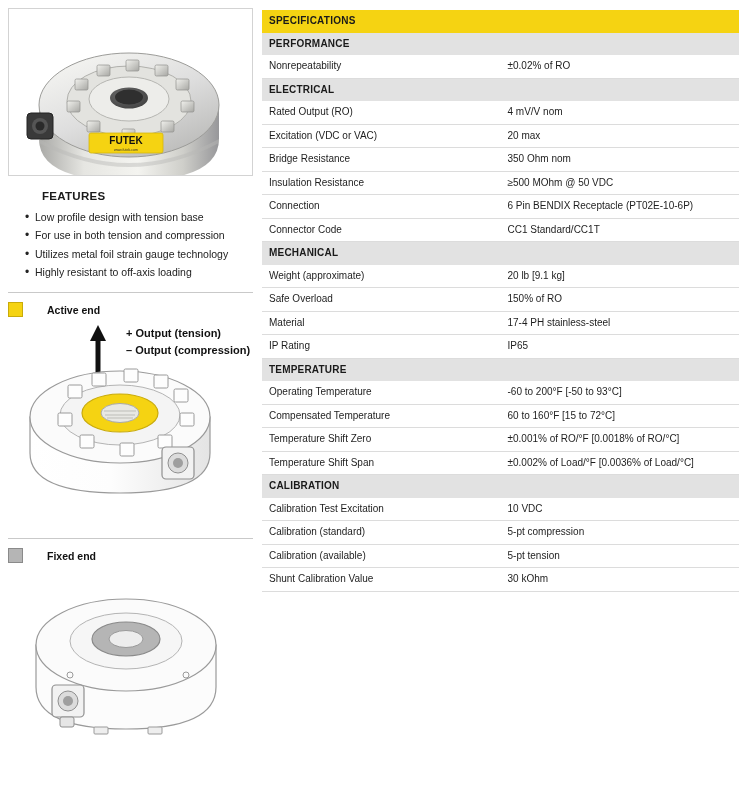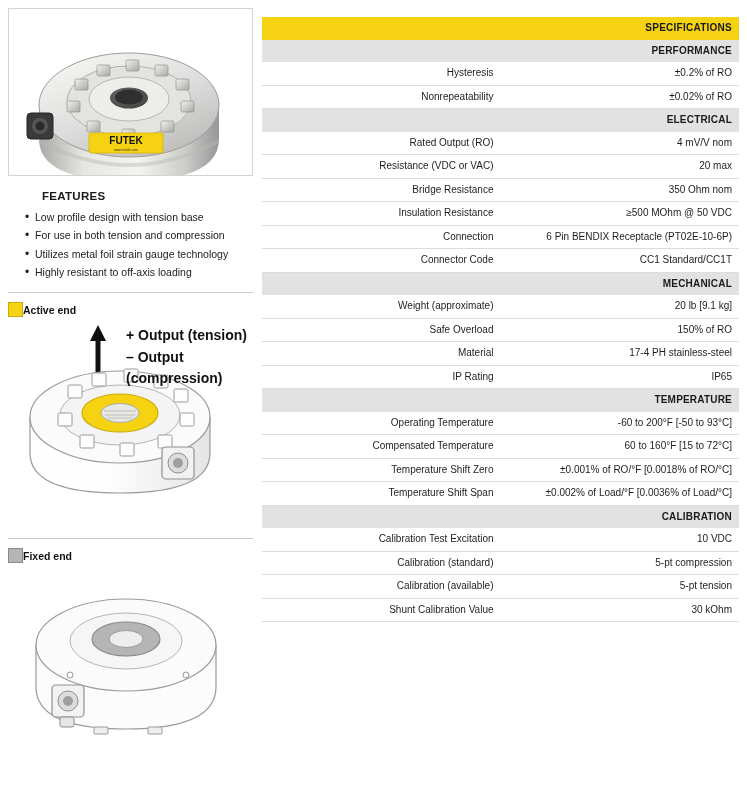--- a/index.html
+++ b/index.html
@@ -72,21 +72,21 @@
 
   .hr-rule {
     border: none;
     border-top: 1px solid #c9c9c9;
     margin: 12px 0 9px 0;
   }
 
   .legend-row {
     display: flex;
     align-items: center;
-    gap: 0;
+    gap: 24px;
     margin-bottom: 4px;
   }
   .legend-swatch {
     width: 15px;
     height: 15px;
     border: 1px solid #888;
   }
   .legend-swatch.active { background: #f5d312; border-color: #c9ab0a; }
   .legend-swatch.fixed  { background: #b5b5b5; border-color: #8a8a8a; }
   .legend-label {
@@ -99,34 +99,33 @@
     position: relative;
     height: 205px;
     margin-top: 2px;
   }
   .diagram-box.fixed-dia { height: 190px; }
 
   .arrow-labels {
     position: absolute;
     left: 118px;
     top: 4px;
-    font-size: 14px;
+    font-size: 11px;
     font-weight: bold;
     line-height: 1.55;
     color: #111;
   }
 
   
   #spec-table {
     position: absolute;
     left: 262px;
-    top: 17px;
+    top: 10px;
     width: 477px;
     font-size: 10px;
-    text-align: right;
   }
   table.spec {
     width: 100%;
     border-collapse: collapse;
     table-layout: fixed;
   }
   table.spec td {
     padding: 5px 7px 5px 7px;
     vertical-align: middle;
     line-height: 1.25;
@@ -328,37 +327,33 @@
 
   <div id="spec-table">
     <table class="spec">
       <tbody id="spec-body">
           <tr class="title-row">
             <td colspan="2">SPECIFICATIONS</td>
           </tr>
           <tr class="section-row">
             <td colspan="2">PERFORMANCE</td>
           </tr>
-          <tr class="data-row">
-            <td class="k">Hysteresis</td>
-            <td class="v">±0.2% of RO</td>
-          </tr>
           <tr class="data-row last">
             <td class="k">Nonrepeatability</td>
             <td class="v">±0.02% of RO</td>
           </tr>
           <tr class="section-row">
             <td colspan="2">ELECTRICAL</td>
           </tr>
           <tr class="data-row">
             <td class="k">Rated Output (RO)</td>
             <td class="v">4 mV/V nom</td>
           </tr>
           <tr class="data-row">
-            <td class="k">Resistance (VDC or VAC)</td>
+            <td class="k">Excitation (VDC or VAC)</td>
             <td class="v">20 max</td>
           </tr>
           <tr class="data-row">
             <td class="k">Bridge Resistance</td>
             <td class="v">350 Ohm nom</td>
           </tr>
           <tr class="data-row">
             <td class="k">Insulation Resistance</td>
             <td class="v">≥500 MOhm @ 50 VDC</td>
           </tr>

